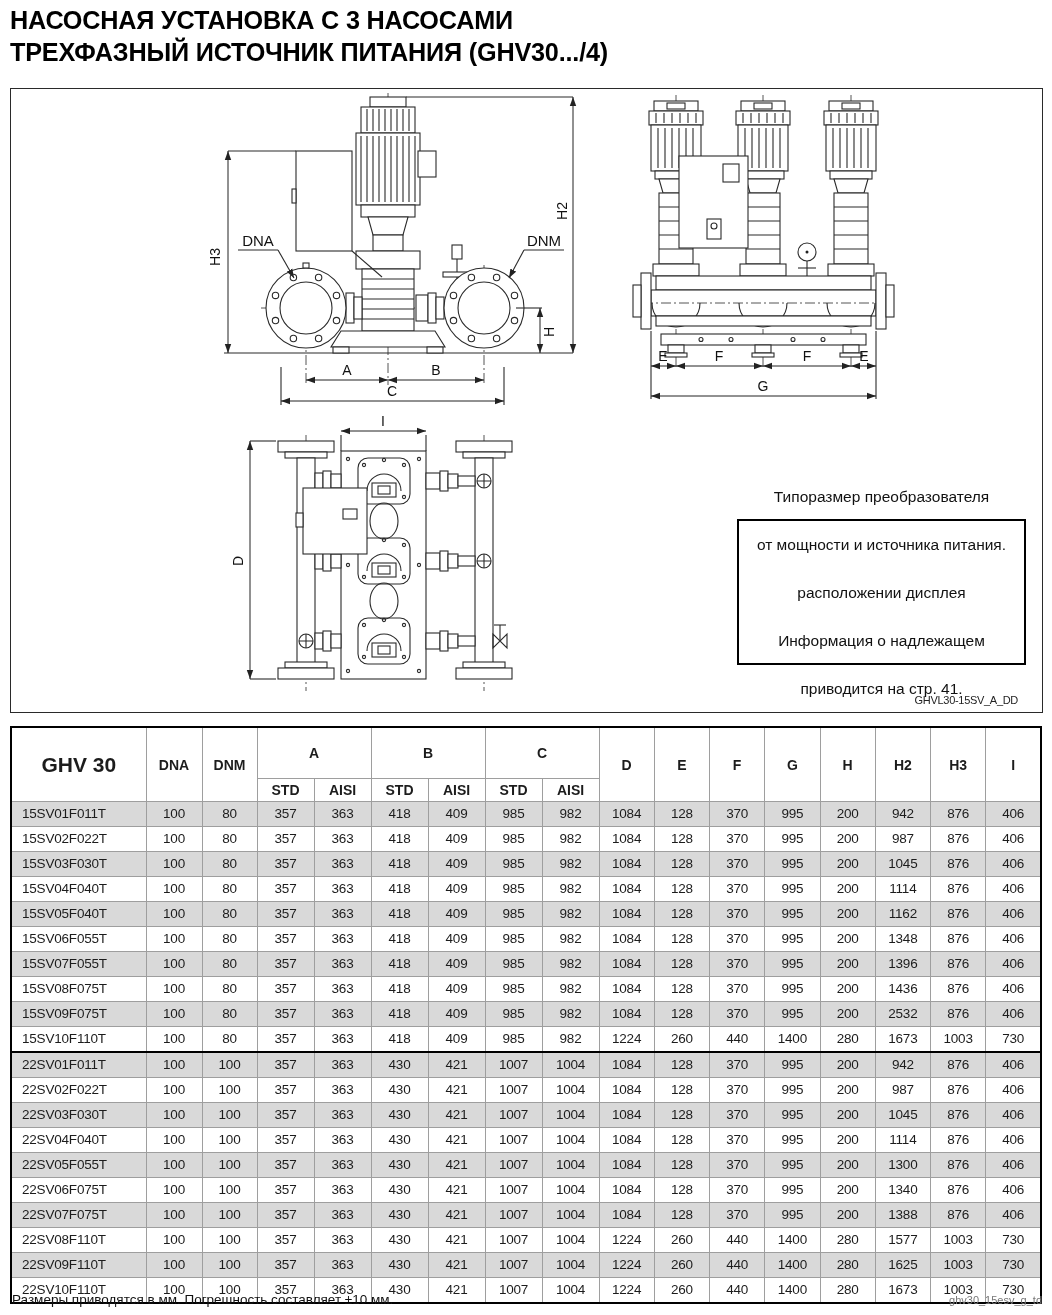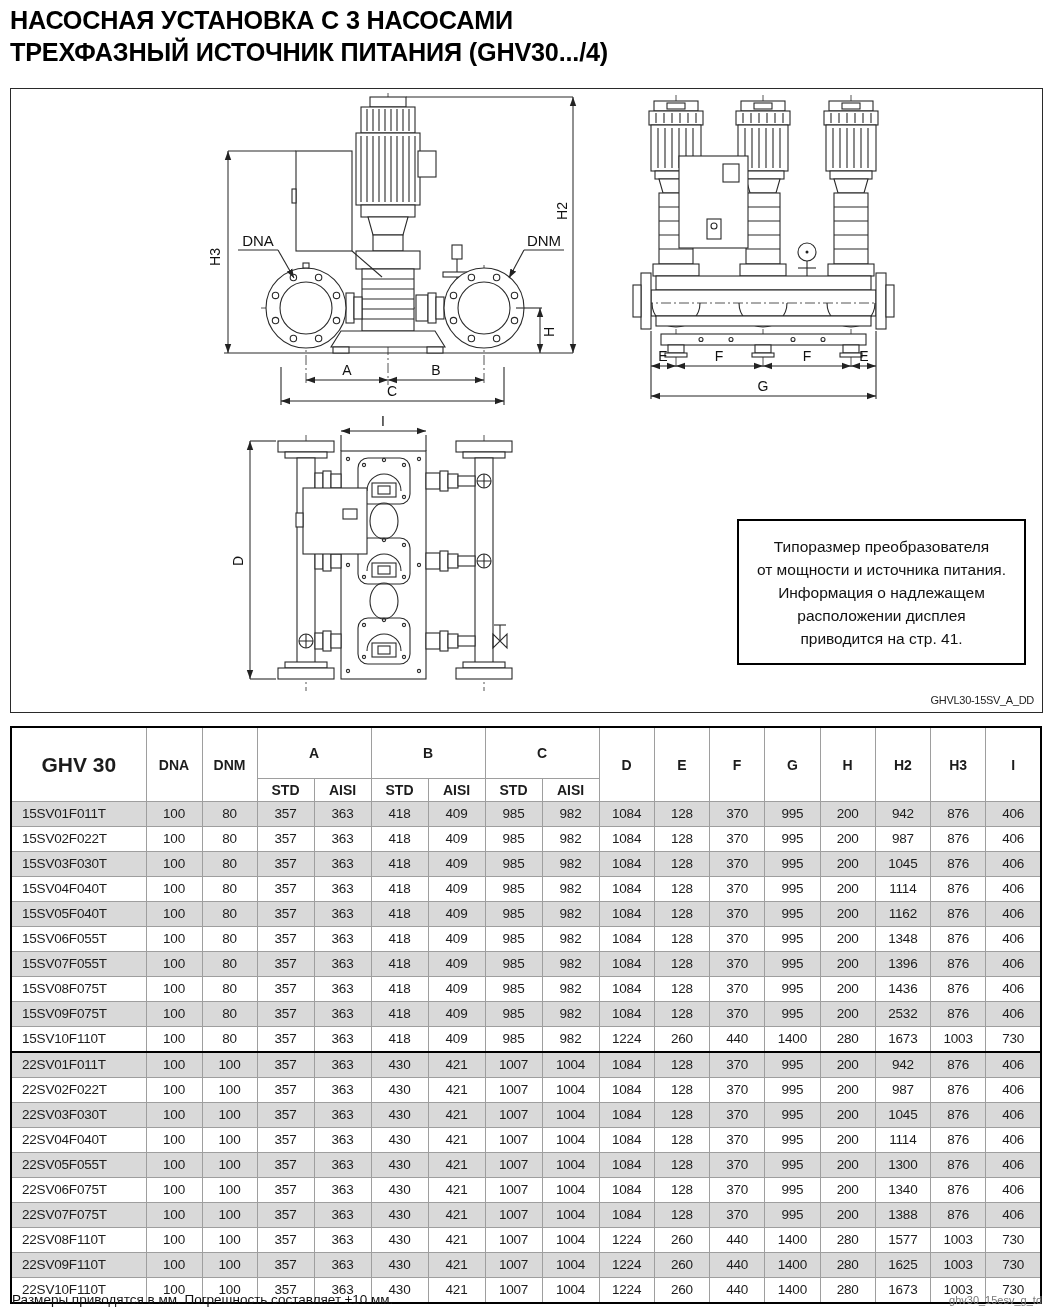--- a/index.html
+++ b/index.html
@@ -7,22 +7,22 @@
 
   
   .title{position:absolute;left:10px;top:4px;font-weight:bold;font-size:26px;line-height:32px;
          letter-spacing:-0.2px;transform:scaleX(0.97);transform-origin:0 0;color:#000;white-space:nowrap;}
 
   
   .drawing-frame{position:absolute;left:10px;top:88px;width:1031px;height:623px;border:1px solid #2a2a2a;background:#fff;}
   .drawing-frame svg{position:absolute;left:0;top:0;}
   .note-box{position:absolute;left:726px;top:430px;width:285px;height:142px;border:2px solid #000;
             display:flex;flex-direction:column;justify-content:center;text-align:center;
-            font-size:15.5px;line-height:23px;color:#111;background:#fff;}
-  .dwg-caption{position:absolute;right:8px;bottom:6px;font-size:11px;letter-spacing:-0.3px;color:#222;}
+            font-size:15.5px;line-height:23px;color:#111;background:#fff;gap:25px;}
+  .dwg-caption{position:absolute;right:24px;bottom:6px;font-size:11px;letter-spacing:-0.3px;color:#222;}
 
   
   .ln{stroke:#2a2a2a;stroke-width:1.1;fill:none;}
   .wh{stroke:#2a2a2a;stroke-width:1.1;fill:#fff;}
   .cl{stroke:#2a2a2a;stroke-width:0.8;fill:none;stroke-dasharray:10 3 2 3;}
   .dim{stroke:#222;stroke-width:1;fill:none;}
   .dtx{font-family:"Liberation Sans",sans-serif;font-size:14px;fill:#111;}
   .dtx2{font-family:"Liberation Sans",sans-serif;font-size:15px;fill:#111;}
 
   
@@ -302,22 +302,22 @@
       <line class="ln" x1="239" y1="352" x2="265" y2="352"></line>
       <line class="ln" x1="239" y1="590" x2="265" y2="590"></line>
       <line class="dim" x1="239" y1="352" x2="239" y2="590" marker-start="url(#as)" marker-end="url(#ae)"></line>
       <text class="dtx" transform="rotate(-90 232 472)" x="232" y="472" text-anchor="middle">D</text>
     </g>
   </svg>
 
   <div class="note-box">
     <div>Типоразмер преобразователя</div>
     <div>от мощности и источника питания.</div>
+    <div>расположении дисплея</div>
     <div>Информация о надлежащем</div>
-    <div>расположении дисплея</div>
     <div>приводится на стр. 41.</div>
   </div>
   <div class="dwg-caption">GHVL30-15SV_A_DD</div>
 </div>
 
 <table class="dim-table">
   <colgroup>
     <col style="width:135px">
       <col style="width:56px">
       <col style="width:55px">

